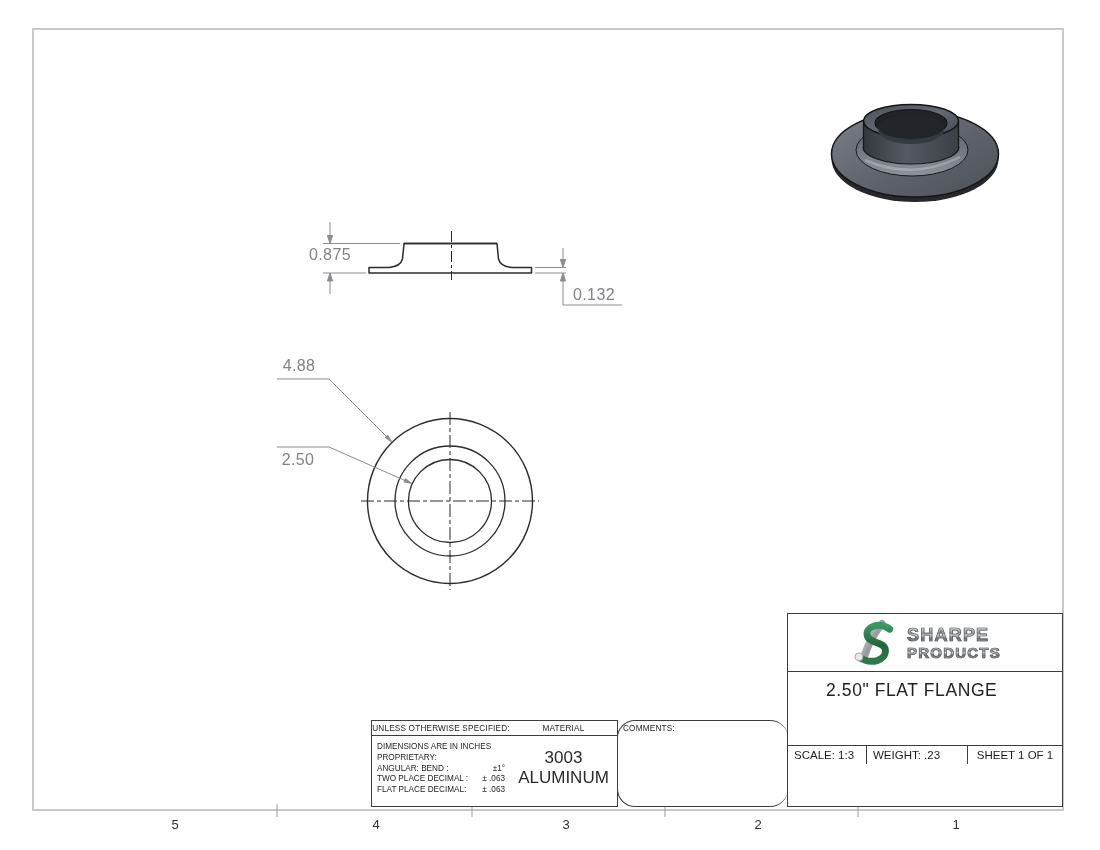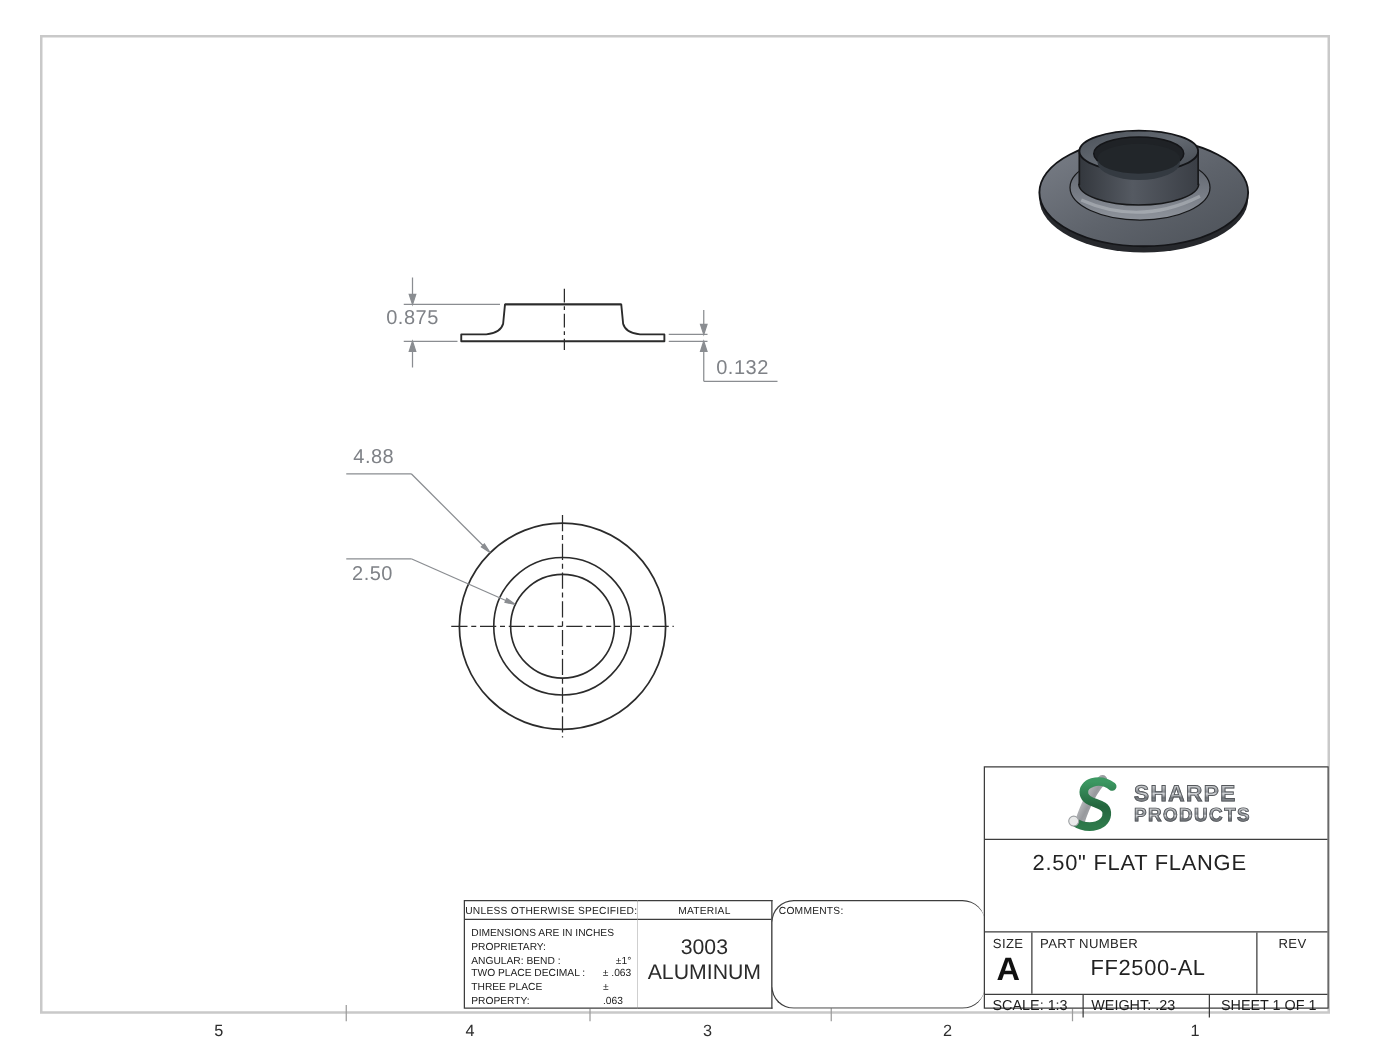--- a/index.html
+++ b/index.html
@@ -196,21 +196,21 @@
       <div>PROPRIETARY:</div>
       <div class="tol-row">
         <span>ANGULAR: BEND :</span>
         <span>±1°</span>
       </div>
       <div class="tol-row">
         <span>TWO PLACE DECIMAL :</span>
         <span>± .063</span>
       </div>
       <div class="tol-row">
-        <span>THREE PLACE PROPERTY:</span>
+        <span>FLAT PLACE DECIMAL:</span>
         <span>± .063</span>
       </div>
     </div>
   </div>
 
   <div id="mat-block" class="note-block">
     <div class="nb-head mat-head">MATERIAL</div>
     <div class="mat-value">
       <div>3003</div>
       <div>ALUMINUM</div>
@@ -244,33 +244,20 @@
       <div class="logo-words">
         <span class="logo-word l1">SHARPE</span>
         <span class="logo-word l2">PRODUCTS</span>
       </div>
     </div>
 
     <div id="tb-title-row" class="tb-row">
       <div id="tb-title-text">2.50" FLAT FLANGE</div>
     </div>
 
-    <div id="tb-size-row" class="tb-row">
-      <div class="size-cell">
-        <div class="tb-label">SIZE</div>
-        <div class="size-letter">A</div>
-      </div>
-      <div class="pn-cell">
-        <div class="tb-label">PART NUMBER</div>
-        <div class="pn-value">FF2500-AL</div>
-      </div>
-      <div class="rev-cell">
-        <div class="tb-label">REV</div>
-      </div>
-    </div>
 
     <div id="tb-scale-row" class="tb-row">
       <div class="scale-cell">SCALE: 1:3</div>
       <div class="weight-cell">WEIGHT: .23</div>
       <div class="sheet-cell">SHEET 1 OF 1</div>
     </div>
   </div>
 
 </div>
 

